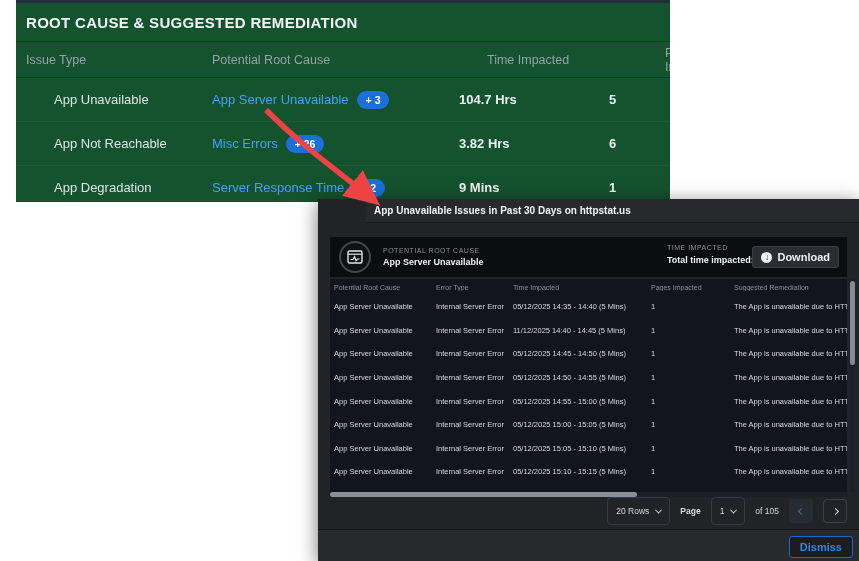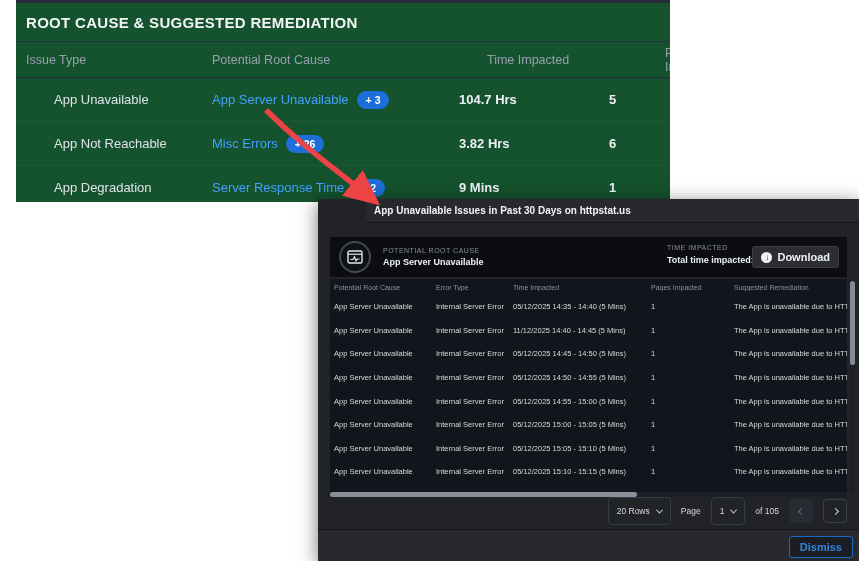--- a/index.html
+++ b/index.html
@@ -66,21 +66,21 @@
     background:#8a9099; border-radius:3px; }
   .vscroll { position:absolute; left:532px; top:80px; width:5px; height:213px; background:#1c1f26; }
   .vscroll-thumb { position:absolute; left:0; top:2px; width:5px; height:84px;
     background:#858b94; border-radius:3px; }
 
   
   .pagination { position:absolute; right:12px; top:299px; height:26px;
     display:flex; align-items:center; gap:10px; font-size:8.5px; color:#d6dade; }
   .pg-select { height:22px; border:1px solid #343c49; border-radius:4px; display:flex;
     align-items:center; gap:7px; padding:13px 8px; cursor:pointer; }
-  .pg-label { font-weight:normal; }
+  .pg-label { font-weight:bold; }
   .pg-nav { width:24px; height:24px; border-radius:4px; display:flex; align-items:center;
     justify-content:center; cursor:pointer; }
   .pg-prev { background:#272c34; color:#5f6672; }
   .pg-next { border:1px solid #39414f; color:#cfd4db; }
   .chev { width:5px; height:5px; border-right:1.4px solid currentColor;
     border-bottom:1.4px solid currentColor; display:inline-block; }
   .chev-down { transform:rotate(45deg) translate(-1px,-1px); }
   .chev-left { transform:rotate(135deg); }
   .chev-right { transform:rotate(-45deg); }
 

